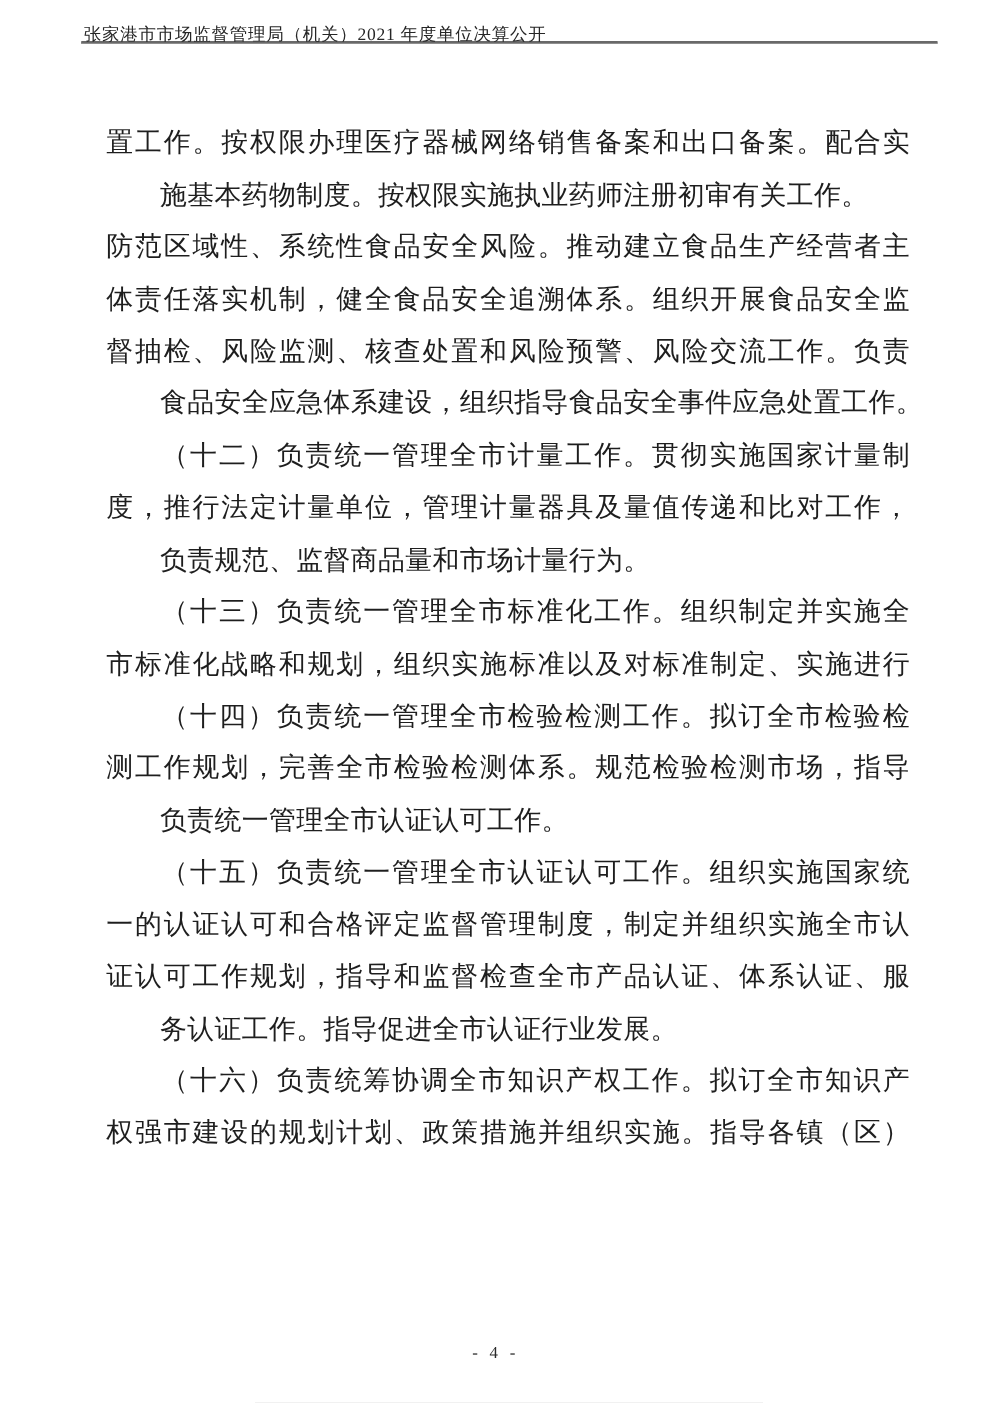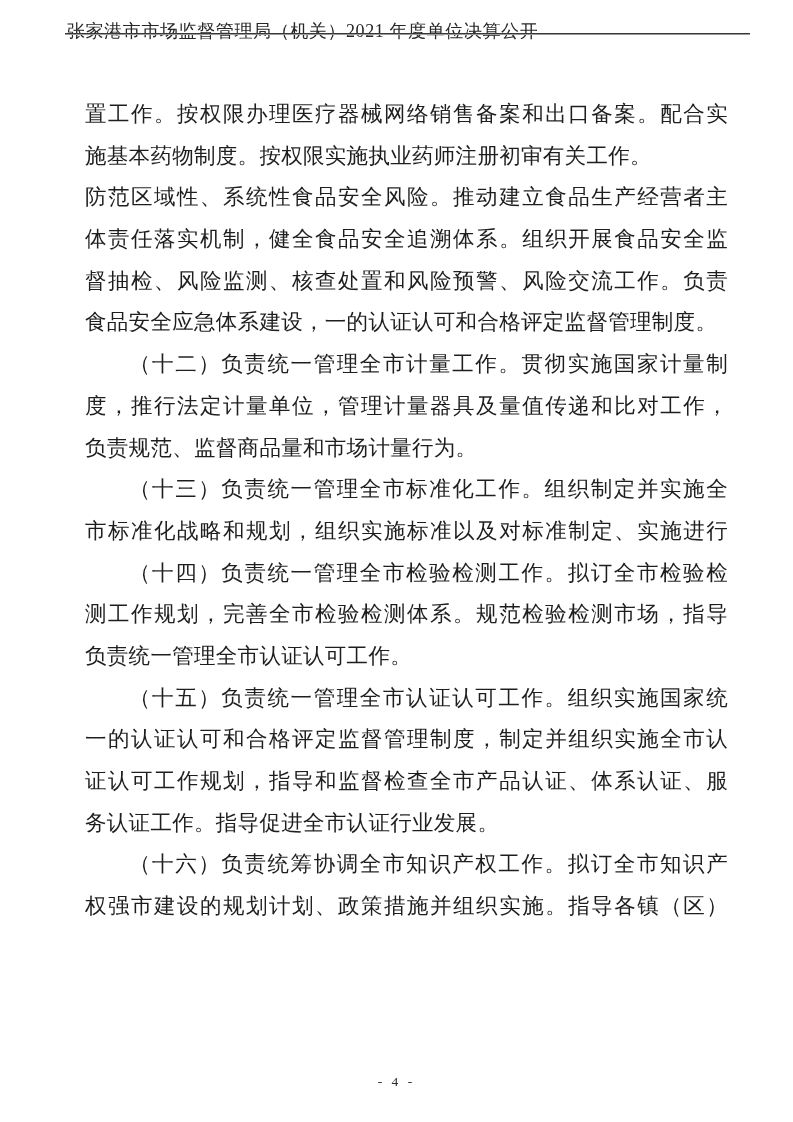--- a/index.html
+++ b/index.html
@@ -14,21 +14,21 @@
     background: #ffffff;
     font-family: "Liberation Serif", "DejaVu Serif", serif;
     color: #1e1e1e;
     overflow: hidden;
     margin: 0 auto;
   }
   .header-title {
     position: absolute;
     top: 19px;
     left: 67px;
-    font-size: 18px;
+    font-size: 14px;
     letter-spacing: 0.6px;
     color: #262626;
     white-space: nowrap;
   }
   .header-rule {
     position: absolute;
     top: 33px;
     left: 65px;
     width: 685px;
     height: 1px;
@@ -46,20 +46,21 @@
   .line {
     height: 41.7px;
     text-align: justify;
     text-align-last: justify;
     white-space: nowrap;
     letter-spacing: 0.3px;
   }
   .line.end {
     text-align: left;
     text-align-last: left;
+    margin-left: 43px;
   }
   .line.indent {
     text-indent: 44px;
   }
   .page-footer {
     position: absolute;
     top: 1074px;
     left: 0;
     width: 100%;
     text-align: center;
@@ -75,21 +76,21 @@
 
   <div class="header-title">张家港市市场监督管理局（机关）2021 年度单位决算公开</div>
   <div class="header-rule"></div>
 
   <div class="doc-body">
     <div class="line full">置工作。按权限办理医疗器械网络销售备案和出口备案。配合实</div>
     <div class="line end">施基本药物制度。按权限实施执业药师注册初审有关工作。</div>
     <div class="line full">防范区域性、系统性食品安全风险。推动建立食品生产经营者主</div>
     <div class="line full">体责任落实机制，健全食品安全追溯体系。组织开展食品安全监</div>
     <div class="line full">督抽检、风险监测、核查处置和风险预警、风险交流工作。负责</div>
-    <div class="line end">食品安全应急体系建设，一的认证认可和合格评定监督管理制度。</div>
+    <div class="line end">食品安全应急体系建设，组织指导食品安全事件应急处置工作。</div>
     <div class="line indent full">（十二）负责统一管理全市计量工作。贯彻实施国家计量制</div>
     <div class="line full">度，推行法定计量单位，管理计量器具及量值传递和比对工作，</div>
     <div class="line end">负责规范、监督商品量和市场计量行为。</div>
     <div class="line indent full">（十三）负责统一管理全市标准化工作。组织制定并实施全</div>
     <div class="line full">市标准化战略和规划，组织实施标准以及对标准制定、实施进行</div>
     <div class="line indent full">（十四）负责统一管理全市检验检测工作。拟订全市检验检</div>
     <div class="line full">测工作规划，完善全市检验检测体系。规范检验检测市场，指导</div>
     <div class="line end">负责统一管理全市认证认可工作。</div>
     <div class="line indent full">（十五）负责统一管理全市认证认可工作。组织实施国家统</div>
     <div class="line full">一的认证认可和合格评定监督管理制度，制定并组织实施全市认</div>

